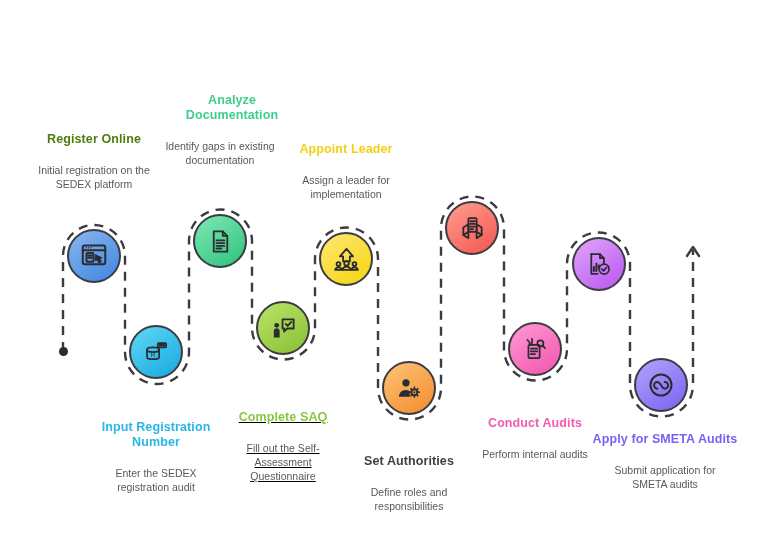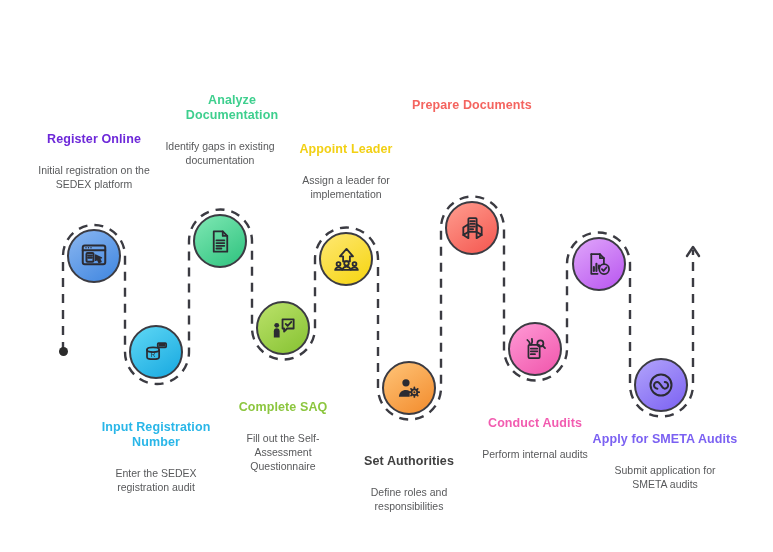--- a/index.html
+++ b/index.html
@@ -84,21 +84,21 @@
         <circle cx="5.6" cy="5.4" r=".55" fill="#2b2b32" stroke="none"></circle>
         <circle cx="7.6" cy="5.4" r=".55" fill="#2b2b32" stroke="none"></circle>
         <circle cx="9.6" cy="5.4" r=".55" fill="#2b2b32" stroke="none"></circle>
         <rect x="6" y="9.6" width="5.6" height="7" rx=".8"></rect>
         <path d="M7.3 11.6h3M7.3 13.4h3"></path>
         <path d="M13.3 11.2v4.3l1.3-1.1 1.4 3 1.7-.8-1.4-2.9 1.7-.2z" fill="#2b2b32" stroke-width="1.1"></path>
       </svg>
     </div>
   </div>
   <div class="label-block above" style="left:94px;top:132px;">
-    <p class="title" style="color:#6d28d9;">Register Online</p>
+    <p class="title" style="color:#4d7c0f;">Register Online</p>
     <p class="desc">Initial registration on the SEDEX platform</p>
   </div>
 
   <div class="node" style="left:156px;top:352px;">
     <div class="bubble" style="background:linear-gradient(145deg,#5fd8f5,#17a8e0);">
       <svg width="28" height="28" viewBox="0 0 24 24" fill="none" stroke="#2b2b32" stroke-width="1.5" stroke-linecap="round" stroke-linejoin="round">
         <ellipse cx="9.5" cy="10" rx="5.2" ry="2"></ellipse>
         <path d="M4.3 10v6.2c0 1.1 2.33 2 5.2 2s5.2-.9 5.2-2V10"></path>
         <text x="9.5" y="16" font-size="5.4" fill="#2b2b32" stroke="none" text-anchor="middle" font-family="Liberation Sans, sans-serif">R</text>
         <rect x="13.5" y="4.4" width="7.2" height="3.6" rx=".7"></rect>
@@ -128,21 +128,21 @@
   <div class="node" style="left:283px;top:328px;">
     <div class="bubble" style="background:linear-gradient(145deg,#bbe26a,#86c232);">
       <svg width="29" height="29" viewBox="0 0 24 24" fill="none" stroke="#2b2b32" stroke-width="1.5" stroke-linecap="round" stroke-linejoin="round">
         <circle cx="6.4" cy="9.4" r="2" fill="#2b2b32" stroke="none"></circle>
         <path d="M4 19.4v-5.2a2.4 2.4 0 0 1 4.8 0v5.2z" fill="#2b2b32" stroke="none"></path>
         <path d="M11.2 4.4h9.2v7.6h-5.4l-2.5 2.6v-2.6h-1.3z"></path>
         <path d="M13.8 8.2l1.6 1.7 3.1-3.4"></path>
       </svg>
     </div>
   </div>
-  <div class="label-block below" style="left:283px;top:400px;">
+  <div class="label-block below" style="left:283px;top:410px;text-decoration:underline;">
     <p class="title" style="color:#8cc63f;">Complete SAQ</p>
     <p class="desc">Fill out the Self-Assessment Questionnaire</p>
   </div>
 
   <div class="node" style="left:346px;top:259px;">
     <div class="bubble" style="background:linear-gradient(145deg,#ffe873,#f5d40f);">
       <svg width="29" height="29" viewBox="0 0 24 24" fill="none" stroke="#2b2b32" stroke-width="1.5" stroke-linecap="round" stroke-linejoin="round">
         <path d="M12 3.2 6.6 9.4h2.6v4.2h5.6V9.4h2.6z"></path>
         <circle cx="12" cy="15.2" r="1.9"></circle>
         <path d="M8.6 20.6a3.5 3.5 0 0 1 6.8 0z"></path>
@@ -179,21 +179,20 @@
       <svg width="29" height="29" viewBox="0 0 24 24" fill="none" stroke="#2b2b32" stroke-width="1.5" stroke-linecap="round" stroke-linejoin="round">
         <rect x="8.6" y="3.4" width="6.8" height="11.4" rx=".8"></rect>
         <path d="M10.1 6h3.8M10.1 8.2h3.8M10.1 10.4h3.8M10.1 12.6h2.4"></path>
         <path d="M8.6 8.4 4.4 11.2v6.2l4.2-2.6z"></path>
         <path d="M15.4 8.4l4.2 2.8v6.2l-4.2-2.6z"></path>
         <path d="M4.4 17.4 8.6 20v-5.2M19.6 17.4 15.4 20v-5.2"></path>
       </svg>
     </div>
   </div>
   <div class="label-block above" style="left:472px;top:98px;">
-    <p class="title" style="color:#f4645f;">Prepare Documents</p>
   </div>
 
   <div class="node" style="left:535px;top:349px;">
     <div class="bubble" style="background:linear-gradient(145deg,#ff9ad6,#f055ab);">
       <svg width="28" height="28" viewBox="0 0 24 24" fill="none" stroke="#2b2b32" stroke-width="1.5" stroke-linecap="round" stroke-linejoin="round">
         <rect x="6.4" y="8.4" width="9.6" height="11.4" rx=".9"></rect>
         <path d="M8.4 11.6h5.6M8.4 14h5.6M8.4 16.4h3.6"></path>
         <path d="M5.4 4.2c1.4 1 2.2 2.6 2.3 4.3M9.4 3.4c.4 1.6.2 3.4-.6 4.9"></path>
         <circle cx="16.6" cy="7.2" r="2.6"></circle>
         <path d="M18.5 9.1 20.6 11.2"></path>

